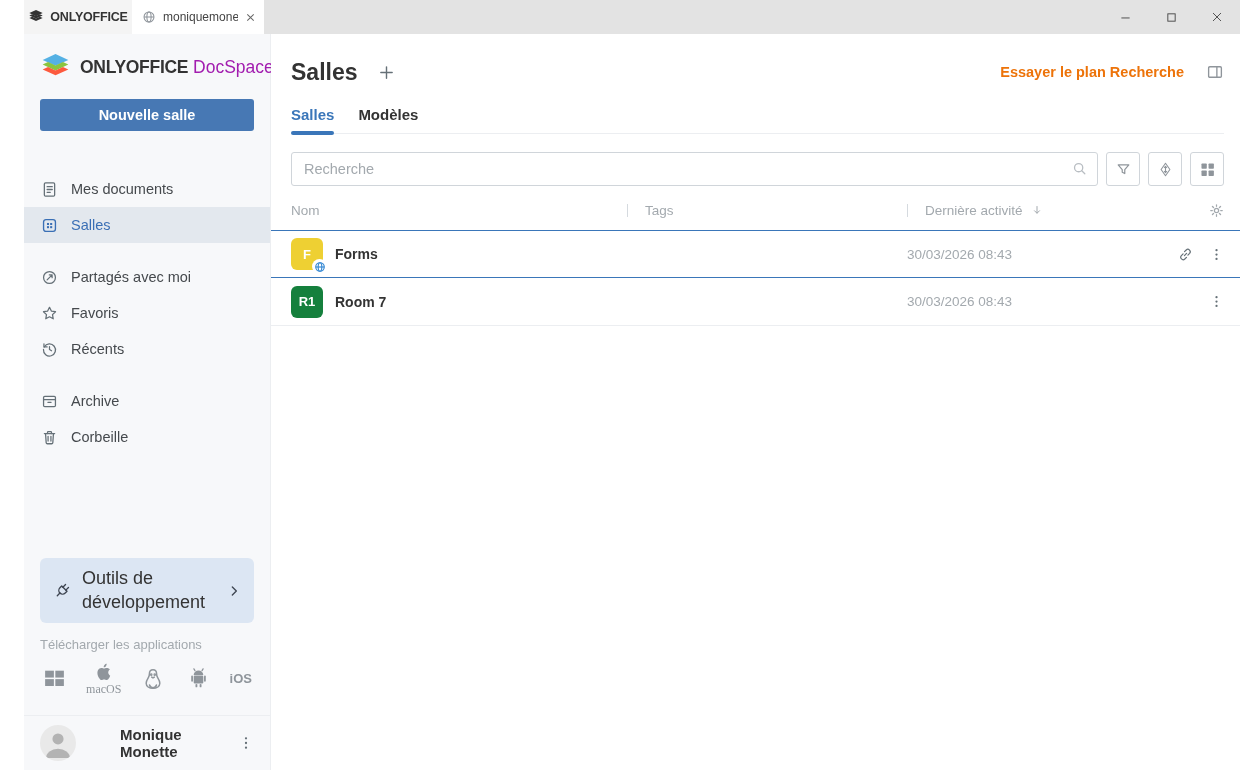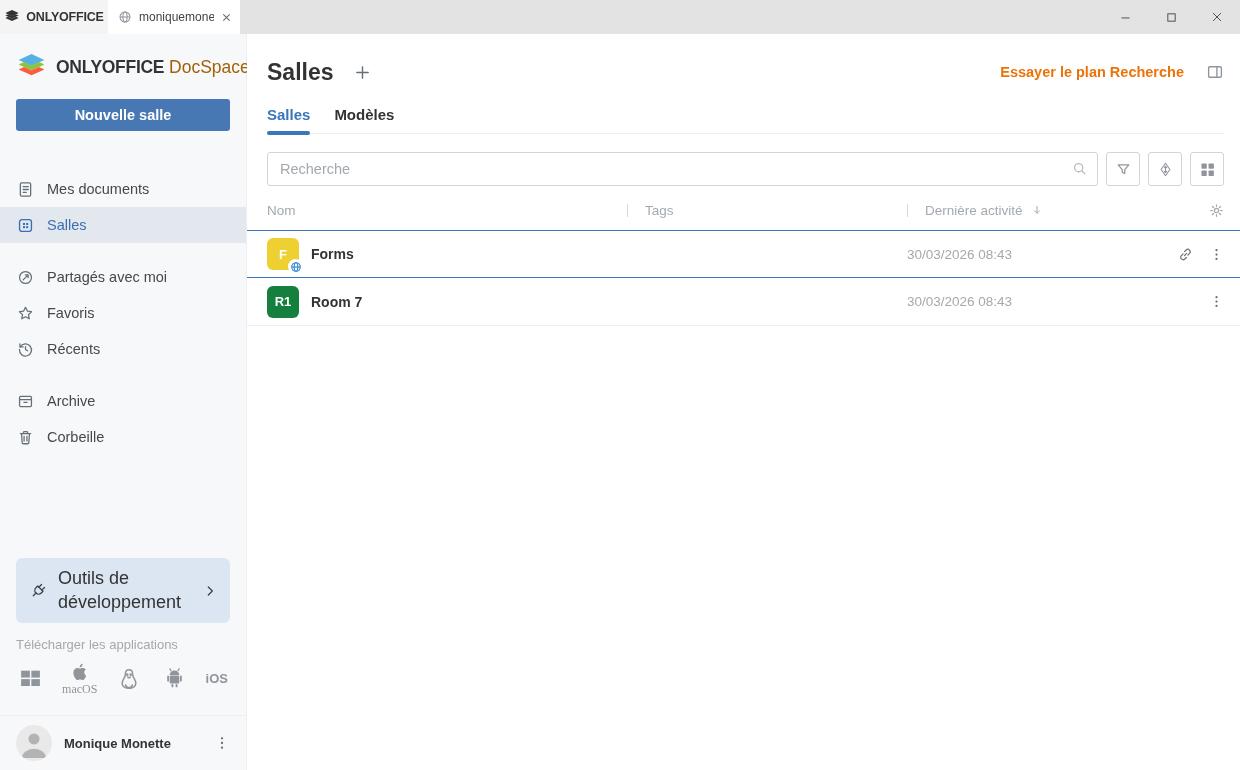--- a/index.html
+++ b/index.html
@@ -1,59 +1,59 @@
 <!DOCTYPE html>
 <html><head>
 <meta charset="utf-8">
 <style>
   * { box-sizing: border-box; margin: 0; padding: 0; }
   html,body { width:1240px; height:770px; }
   body { font-family: "Liberation Sans", sans-serif; background:#fff; color:#333; overflow:hidden; }
-  .window { width:1240px; height:770px; display:flex; flex-direction:column; }
+  .window { width:1240px; height:770px; display:flex; flex-direction:column;padding-left:24px; }
 
   
   .titlebar { height:34px; background:#e3e3e3; display:flex; align-items:stretch; flex-shrink:0; }
   .app-tab { width:108px; background:#f4f4f4; display:flex; align-items:center; justify-content:center; gap:6px; cursor:pointer; }
   .app-tab .brand { font-size:12.5px; font-weight:bold; color:#333; letter-spacing:-0.2px; }
   .doc-tab { width:132px; background:#ffffff; display:flex; align-items:center; padding:0 8px 0 10px; gap:7px; cursor:pointer; }
   .doc-tab .tab-title { font-size:12px; color:#444; flex:1; white-space:nowrap; overflow:hidden; }
   .win-controls { margin-left:auto; display:flex; }
   .win-btn { width:46px; display:flex; align-items:center; justify-content:center; color:#444; cursor:pointer; }
   .ic { display:inline-flex; align-items:center; justify-content:center; flex-shrink:0; }
   .ic svg { width:100%; height:100%; display:block; }
 
   
   .body-row { flex:1; display:flex; min-height:0; }
 
   
   .sidebar { width:247px; background:#f7f8fa; border-right:1px solid #eceef1; display:flex; flex-direction:column; flex-shrink:0; }
   .logo-row { display:flex; align-items:center; gap:9px; margin:20px 16px 0; }
   .logo-text { font-size:17.5px; white-space:nowrap; }
   .logo-text b { color:#333; letter-spacing:-0.3px; }
-  .logo-text span { color:#a16207; font-weight:400; }
+  .logo-text span { color:#a21caf; font-weight:400; }
   .new-room-btn { margin:18px 16px 10px; height:32px; background:#4778b4; color:#fff; font-size:14.5px; font-weight:bold; border:none; border-radius:3px; width:calc(100% - 32px); cursor:pointer; font-family:inherit; }
   .nav { margin-top:14px; }
   .nav-item { height:36px; display:flex; align-items:center; padding:0 16px; gap:12px; font-size:14.5px; color:#45494d; cursor:pointer; }
   .nav-item .nic { width:19px; height:19px; color:#657077; }
   .nav-item.selected { background:#e3e8ee; color:#3a6fb5; }
   .nav-item.selected .nic { color:#3a6fb5; }
   .nav-gap { height:16px; }
   .side-bottom { margin-top:auto; }
   .dev-btn { margin:0 16px 14px; background:#dce6f3; border-radius:6px; padding:9px 12px; display:flex; align-items:center; gap:10px; cursor:pointer; }
   .dev-btn .nic { width:20px; height:20px; color:#3d4450; }
   .dev-btn .dev-label { font-size:18px; color:#333; line-height:1.3; max-width:112px; }
   .dev-btn .chev { margin-left:auto; width:16px; height:16px; color:#3d4450; }
   .dl-label { margin:2px 16px 8px; font-size:13px; color:#a3a9ae; }
   .platforms { display:flex; align-items:center; justify-content:space-between; margin:4px 18px 18px; color:#8f959b; }
   .plat { display:flex; flex-direction:column; align-items:center; cursor:pointer; position:relative; }
   .plat .sub { font-size:12px; margin-top:-2px; color:#8f959b;font-family:Liberation Serif, serif; }
   .plat .ios-txt { font-size:13px; font-weight:bold; color:#8f959b; }
   .user-row { border-top:1px solid #eceef1; height:55px; display:flex; align-items:center; padding:0 16px; gap:12px; background:#f7f8fa; }
   .avatar { width:36px; height:36px; border-radius:50%; background:#e9e9e9; overflow:hidden; flex-shrink:0; }
-  .user-name { font-size:13px; font-weight:bold; color:#333; flex:1; }
+  .user-name { font-size:15px; font-weight:bold; color:#333; flex:1;margin-left:32px; }
   .user-menu { width:16px; height:16px; color:#657077; cursor:pointer; }
 
   
   .main { flex:1; background:#fff; display:flex; flex-direction:column; padding:0 16px 0 20px; min-width:0; }
   .main-header { display:flex; align-items:center; margin-top:20px; height:36px; }
   .page-title { font-size:23px; font-weight:bold; color:#333; }
   .add-btn { width:17px; height:17px; color:#657077; margin-left:20px; cursor:pointer; }
   .header-right { margin-left:auto; display:flex; align-items:center; gap:22px; }
   .trial-link { font-size:14.5px; font-weight:bold; color:#ed7309; cursor:pointer; text-decoration:none; }
   .panel-btn { width:18px; height:18px; color:#8f959b; cursor:pointer; }

